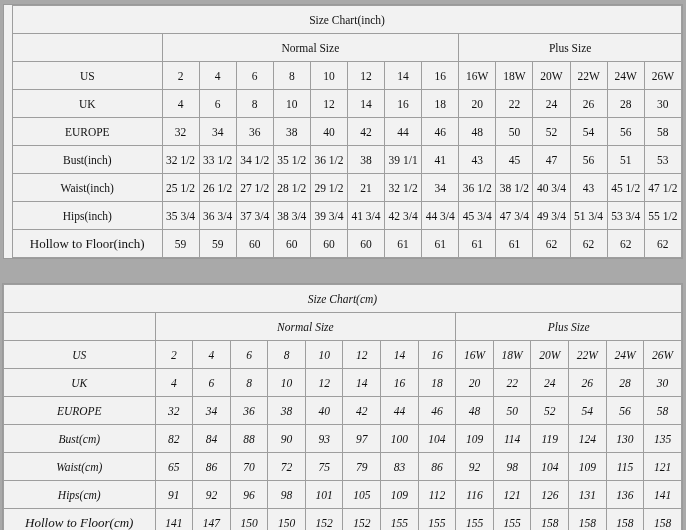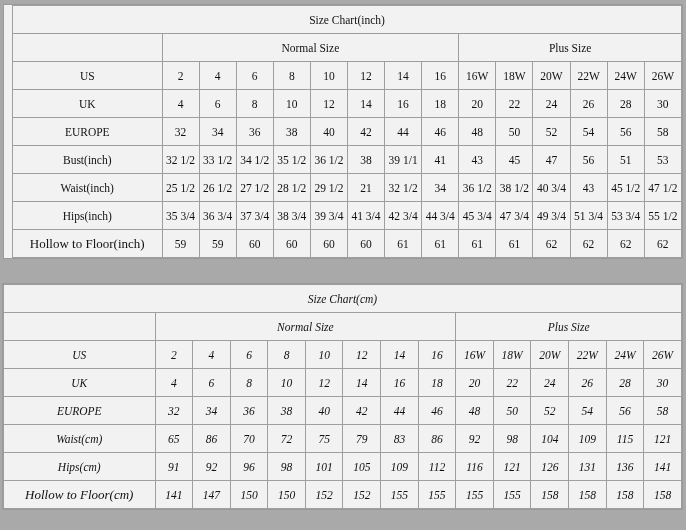--- a/index.html
+++ b/index.html
@@ -316,20 +316,37 @@
           <td>44</td>
           <td>46</td>
           <td>48</td>
           <td>50</td>
           <td>52</td>
           <td>54</td>
           <td>56</td>
           <td>58</td>
         </tr>
 
+        <tr>
+          <td class="row-label">Bust(cm)</td>
+          <td>82</td>
+          <td>84</td>
+          <td>88</td>
+          <td>90</td>
+          <td>93</td>
+          <td>97</td>
+          <td>100</td>
+          <td>104</td>
+          <td>109</td>
+          <td>114</td>
+          <td>119</td>
+          <td>124</td>
+          <td>130</td>
+          <td>135</td>
+        </tr>
 
         <tr>
           <td class="row-label">Waist(cm)</td>
           <td>65</td>
           <td>86</td>
           <td>70</td>
           <td>72</td>
           <td>75</td>
           <td>79</td>
           <td>83</td>

